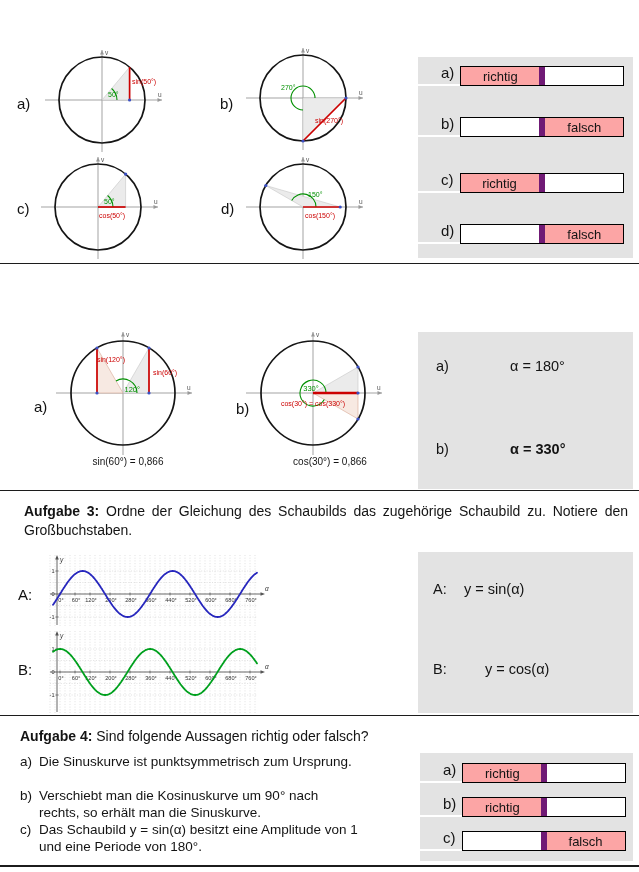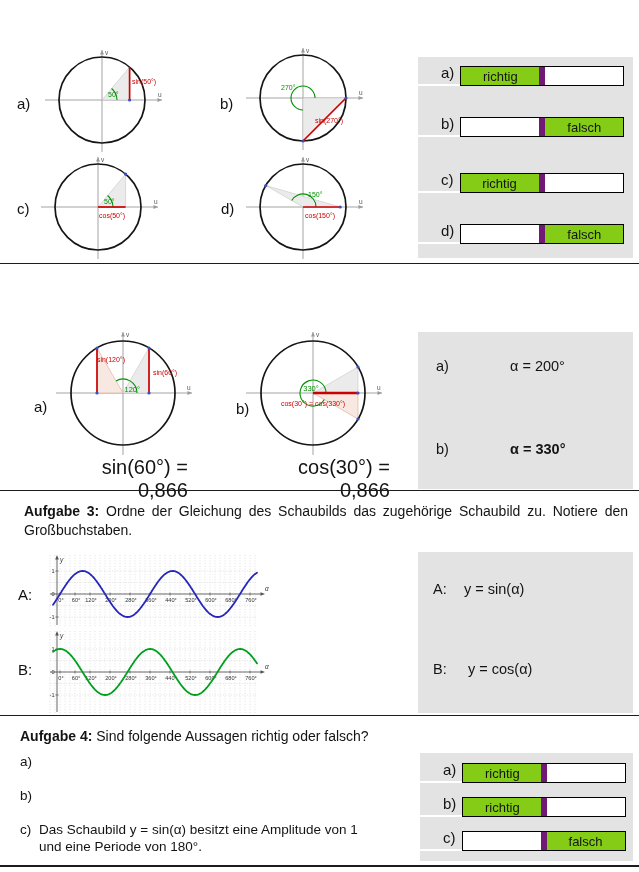--- a/index.html
+++ b/index.html
@@ -3,21 +3,21 @@
 <meta charset="utf-8">
 <style>
   html,body{margin:0;padding:0;background:#fff;}
   #page{position:relative;width:639px;height:872px;background:#fff;overflow:hidden;
         font-family:"Liberation Sans",sans-serif;color:#141414;}
   .title{position:absolute;font-size:14px;line-height:19px;margin:0;}
   .just{text-align:justify;}
   .sep{position:absolute;left:0;width:639px;border-top:1.6px solid #1c1c1c;height:0;}
   .panel{position:absolute;background:#e3e3e3;}
   .letter{position:absolute;font-size:15px;color:#111;}
-  .caption{position:absolute;font-size:20px;text-align:right;}
+  .caption{position:absolute;font-size:10px;text-align:center;}
   .circ,.graph{position:absolute;}
   .circ{overflow:visible;}
   
   .axes line{stroke:#999;stroke-width:0.9;}
   .axf{fill:#999;}
   .axlab{font-size:6.5px;fill:#555;}
   .ring{fill:none;stroke:#151515;stroke-width:1.7;}
   .shade{fill:#ebebeb;stroke:#c6c6c6;stroke-width:0.6;}
   .shadep{fill:#f7e9e2;stroke:#d8a893;stroke-width:0.6;}
   .garc{fill:none;stroke:#009000;stroke-width:1.1;}
@@ -32,21 +32,21 @@
   .tick{stroke:#555;stroke-width:0.7;}
   .tlab{font-size:5.6px;fill:#333;}
   .alab{font-size:6.5px;fill:#333;font-style:italic;}
   .curve{fill:none;stroke-linejoin:round;stroke-linecap:round;}
   
   .ans-row{position:absolute;display:flex;align-items:flex-end;}
   .ans-label{font-size:15px;border-bottom:2px solid #fff;padding:0 6px 1px 23px;line-height:20px;}
   .cells{display:flex;border:1px solid #000;background:#fff;}
   .cell{width:78px;height:18px;font-size:13px;display:flex;align-items:center;justify-content:center;background:#fff;}
   .cell+.cell{border-left:6px solid #701a75;}
-  .cell.filled{background:#84cc16;}
+  .cell.filled{background:#fca5a5;}
   .plab{position:absolute;font-size:14.5px;}
   .pval{position:absolute;font-size:14.5px;}
   
   .stmt{position:absolute;display:flex;font-size:13.5px;line-height:16.5px;width:360px;}
   .stmt .mark{width:19px;flex:none;}
   .stmt .stxt{width:320px;}
 </style>
 </head>
 <body>
 
@@ -208,21 +208,21 @@
     <line class="rseg thick" x1="0" y1="0" x2="45" y2="0"></line>
     <text class="rlab" x="0" y="13" text-anchor="middle">cos(30°) = cos(330°)</text>
     <circle class="dot" cx="45" cy="-26" r="1.6"></circle>
     <circle class="dot" cx="45" cy="26" r="1.6"></circle>
     <circle class="dot" cx="45" cy="0" r="1.6"></circle>
   </svg>
   <div class="caption" style="left:270px;top:456px;width:120px;">cos(30°) = 0,866</div>
 
   <div class="panel" style="left:418px;top:332px;width:215px;height:157px;"></div>
   <div class="plab" style="left:436px;top:358px;">a)</div>
-  <div class="pval" style="left:510px;top:358px;">α = 200°</div>
+  <div class="pval" style="left:510px;top:358px;">α = 180°</div>
   <div class="plab" style="left:436px;top:441px;">b)</div>
   <div class="pval" style="left:510px;top:441px;font-weight:bold;">α = 330°</div>
 
   <div class="sep" style="top:490px;"></div>
 
   <p class="title just" style="left:24px;top:502px;width:604px;"><b>Aufgabe 3:</b> <span>Ordne der Gleichung des Schaubilds das zugehörige Schaubild zu. Notiere den Großbuchstaben.</span></p>
 
   <div class="letter" style="left:18px;top:586px;">A:</div>
   <svg class="graph" style="left:48px;top:553px;" width="225" height="75">
       <line x1="2" y1="2" x2="2" y2="73" class="grid"></line>
@@ -388,31 +388,33 @@
       <text x="6.5" y="45.2" class="tlab" text-anchor="end">0</text>
       <text x="12" y="9" class="alab">y</text>
       <text x="217" y="40" class="alab">α</text>
       <polyline points="5.0,22.7 5.8,22.2 6.5,21.7 7.3,21.3 8.0,20.9 8.8,20.6 9.5,20.3 10.3,20.2 11.0,20.1 11.8,20.0 12.5,20.0 13.3,20.1 14.0,20.2 14.8,20.4 15.5,20.7 16.3,21.0 17.0,21.4 17.8,21.8 18.5,22.3 19.3,22.9 20.0,23.5 20.8,24.2 21.5,24.9 22.3,25.6 23.0,26.5 23.8,27.3 24.5,28.2 25.3,29.2 26.0,30.1 26.8,31.2 27.5,32.2 28.3,33.3 29.0,34.4 29.8,35.5 30.5,36.7 31.3,37.8 32.0,39.0 32.8,40.2 33.5,41.4 34.3,42.6 35.0,43.8 35.8,45.0 36.5,46.2 37.3,47.4 38.0,48.6 38.8,49.7 39.5,50.9 40.3,52.0 41.0,53.1 41.8,54.2 42.5,55.2 43.3,56.2 44.0,57.2 44.8,58.1 45.5,59.0 46.3,59.8 47.0,60.6 47.8,61.4 48.5,62.1 49.3,62.7 50.0,63.3 50.8,63.8 51.5,64.3 52.3,64.7 53.0,65.1 53.8,65.4 54.5,65.7 55.3,65.8 56.0,65.9 56.8,66.0 57.5,66.0 58.3,65.9 59.0,65.8 59.8,65.6 60.5,65.3 61.3,65.0 62.0,64.6 62.8,64.2 63.5,63.7 64.3,63.1 65.0,62.5 65.8,61.8 66.5,61.1 67.3,60.4 68.0,59.5 68.8,58.7 69.5,57.8 70.3,56.8 71.0,55.9 71.8,54.8 72.5,53.8 73.3,52.7 74.0,51.6 74.8,50.5 75.5,49.3 76.3,48.2 77.0,47.0 77.8,45.8 78.5,44.6 79.3,43.4 80.0,42.2 80.8,41.0 81.5,39.8 82.3,38.6 83.0,37.4 83.8,36.3 84.5,35.1 85.3,34.0 86.0,32.9 86.8,31.8 87.5,30.8 88.3,29.8 89.0,28.8 89.8,27.9 90.5,27.0 91.3,26.2 92.0,25.4 92.8,24.6 93.5,23.9 94.3,23.3 95.0,22.7 95.8,22.2 96.5,21.7 97.3,21.3 98.0,20.9 98.8,20.6 99.5,20.3 100.3,20.2 101.0,20.1 101.8,20.0 102.5,20.0 103.3,20.1 104.0,20.2 104.8,20.4 105.5,20.7 106.3,21.0 107.0,21.4 107.8,21.8 108.5,22.3 109.3,22.9 110.0,23.5 110.8,24.2 111.5,24.9 112.3,25.6 113.0,26.5 113.8,27.3 114.5,28.2 115.3,29.2 116.0,30.1 116.8,31.2 117.5,32.2 118.3,33.3 119.0,34.4 119.8,35.5 120.5,36.7 121.3,37.8 122.0,39.0 122.8,40.2 123.5,41.4 124.3,42.6 125.0,43.8 125.8,45.0 126.5,46.2 127.3,47.4 128.0,48.6 128.8,49.7 129.5,50.9 130.3,52.0 131.0,53.1 131.8,54.2 132.5,55.2 133.3,56.2 134.0,57.2 134.8,58.1 135.5,59.0 136.3,59.8 137.0,60.6 137.8,61.4 138.5,62.1 139.3,62.7 140.0,63.3 140.8,63.8 141.5,64.3 142.3,64.7 143.0,65.1 143.8,65.4 144.5,65.7 145.3,65.8 146.0,65.9 146.8,66.0 147.5,66.0 148.3,65.9 149.0,65.8 149.8,65.6 150.5,65.3 151.3,65.0 152.0,64.6 152.8,64.2 153.5,63.7 154.3,63.1 155.0,62.5 155.8,61.8 156.5,61.1 157.3,60.4 158.0,59.5 158.8,58.7 159.5,57.8 160.3,56.8 161.0,55.9 161.8,54.8 162.5,53.8 163.3,52.7 164.0,51.6 164.8,50.5 165.5,49.3 166.3,48.2 167.0,47.0 167.8,45.8 168.5,44.6 169.3,43.4 170.0,42.2 170.8,41.0 171.5,39.8 172.3,38.6 173.0,37.4 173.8,36.3 174.5,35.1 175.3,34.0 176.0,32.9 176.8,31.8 177.5,30.8 178.3,29.8 179.0,28.8 179.8,27.9 180.5,27.0 181.3,26.2 182.0,25.4 182.8,24.6 183.5,23.9 184.3,23.3 185.0,22.7 185.8,22.2 186.5,21.7 187.3,21.3 188.0,20.9 188.8,20.6 189.5,20.3 190.3,20.2 191.0,20.1 191.8,20.0 192.5,20.0 193.3,20.1 194.0,20.2 194.8,20.4 195.5,20.7 196.3,21.0 197.0,21.4 197.8,21.8 198.5,22.3 199.3,22.9 200.0,23.5 200.8,24.2 201.5,24.9 202.3,25.6 203.0,26.5 203.8,27.3 204.5,28.2 205.3,29.2 206.0,30.1 206.8,31.2 207.5,32.2 208.3,33.3 209.0,34.4" class="curve" stroke="#00a01e" stroke-width="1.8" fill="none"></polyline>
     </svg>
 
   <div class="panel" style="left:418px;top:552px;width:215px;height:161px;"></div>
   <div class="plab" style="left:433px;top:581px;">A:</div>
   <div class="pval" style="left:464px;top:581px;">y = sin(α)</div>
   <div class="plab" style="left:433px;top:661px;">B:</div>
-  <div class="pval" style="left:468px;top:661px;">y = cos(α)</div>
+  <div class="pval" style="left:485px;top:661px;">y = cos(α)</div>
 
   <div class="sep" style="top:715px;"></div>
 
   <p class="title" style="left:20px;top:727px;width:500px;"><b>Aufgabe 4:</b> <span>Sind folgende Aussagen richtig oder falsch?</span></p>
 
   <div class="stmt" style="left:20px;top:754px;">
     <span class="mark">a)</span>
+    <span class="stxt">Die Sinuskurve ist punktsymmetrisch zum Ursprung.</span>
   </div>
   <div class="stmt" style="left:20px;top:788px;">
     <span class="mark">b)</span>
+    <span class="stxt">Verschiebt man die Kosinuskurve um 90° nach rechts, so erhält man die Sinuskurve.</span>
   </div>
   <div class="stmt" style="left:20px;top:822px;">
     <span class="mark">c)</span>
     <span class="stxt">Das Schaubild y = sin(α) besitzt eine Amplitude von 1 und eine Periode von 180°.</span>
   </div>
 
   <div class="panel" style="left:420px;top:753px;width:213px;height:108px;"></div>
   <div class="ans-row" style="left:420px;top:760px;">
     <span class="ans-label">a)</span>
     <span class="cells">

